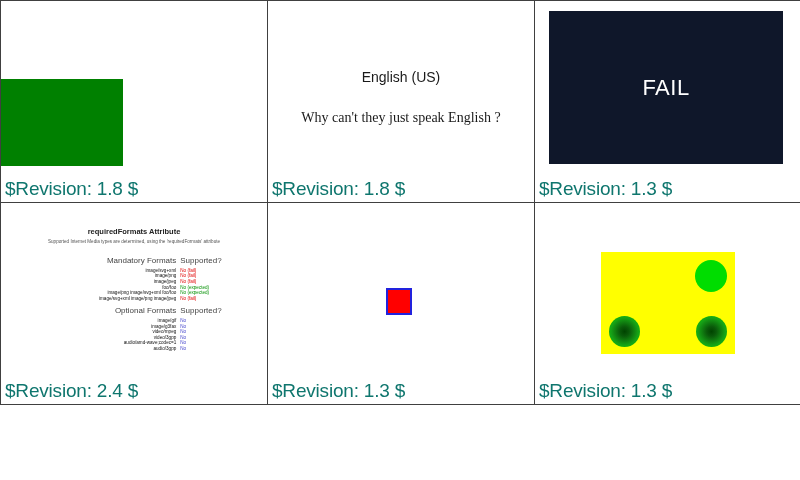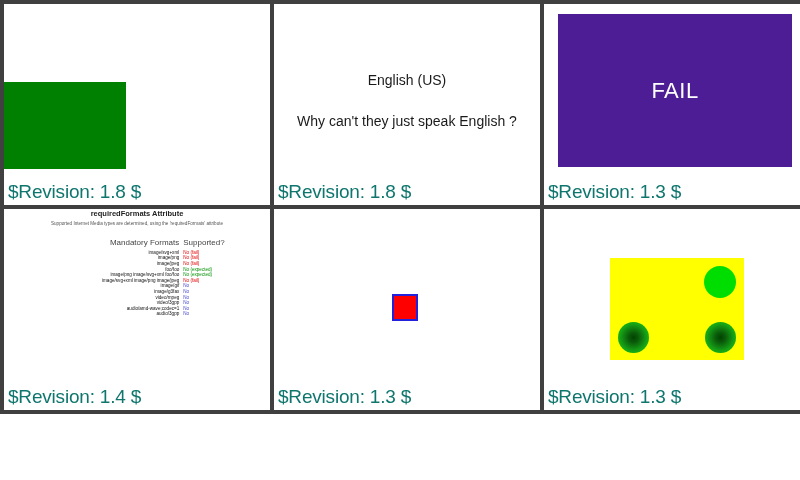--- a/index.html
+++ b/index.html
@@ -19,21 +19,21 @@
     width: 798px;
     margin: 0;
     border-collapse: collapse;
     table-layout: fixed;
   }
 
   .cell {
     width: 266px;
     height: 201px;
     padding: 0;
-    border: 4px solid #404040;
+    border: 1px solid #404040;
     vertical-align: top;
     background: #ffffff;
     position: relative;
   }
 
   .cell-inner {
     position: relative;
     width: 266px;
     height: 201px;
     overflow: hidden;
@@ -71,30 +71,31 @@
     color: #1a1a1a;
   }
   .lang-phrase {
     position: absolute;
     left: 0;
     top: 109px;
     width: 266px;
     text-align: center;
     font-size: 14px;
     color: #1a1a1a;
+    font-family: Liberation Serif, serif;
   }
 
   
   .fail-box {
     position: absolute;
     left: 14px;
     top: 10px;
     width: 234px;
     height: 153px;
-    background: #4c1d95;
+    background: #0f172a;
   }
   .fail-text {
     position: absolute;
     left: 0;
     top: 0;
     width: 234px;
     height: 153px;
     display: flex;
     align-items: center;
     justify-content: center;
@@ -109,21 +110,21 @@
     left: 0;
     top: 0;
     width: 266px;
     color: #333333;
   }
   .rf-title {
     text-align: center;
     font-size: 7.5px;
     font-weight: bold;
     color: #222222;
-    margin-top: 0;
+    margin-top: 24px;
   }
   .rf-sub {
     text-align: center;
     font-size: 4.6px;
     color: #555555;
     margin-top: 3px;
   }
   .rf-table {
     margin-top: 7px;
     width: 266px;
@@ -255,20 +256,24 @@
                     <td class="rf-col-sup sup-expected">No (expected)</td>
                   </tr>
                   <tr>
                     <td class="rf-col-fmt">image/png image/svg+xml foo/foo</td>
                     <td class="rf-col-sup sup-expected">No (expected)</td>
                   </tr>
                   <tr>
                     <td class="rf-col-fmt">image/svg+xml image/png image/jpeg</td>
                     <td class="rf-col-sup sup-fail">No (fail)</td>
                   </tr>
+                  <tr class="rf-head">
+                    <td class="rf-col-fmt">Optional Formats</td>
+                    <td class="rf-col-sup">Supported?</td>
+                  </tr>
                   <tr>
                     <td class="rf-col-fmt">image/gif</td>
                     <td class="rf-col-sup sup-plain">No</td>
                   </tr>
                   <tr>
                     <td class="rf-col-fmt">image/g3fax</td>
                     <td class="rf-col-sup sup-plain">No</td>
                   </tr>
                   <tr>
                     <td class="rf-col-fmt">video/mpeg</td>
@@ -282,21 +287,21 @@
                     <td class="rf-col-fmt">audio/amd-wave;codec=1</td>
                     <td class="rf-col-sup sup-plain">No</td>
                   </tr>
                   <tr>
                     <td class="rf-col-fmt">audio/3gpp</td>
                     <td class="rf-col-sup sup-plain">No</td>
                   </tr>
                 </tbody>
             </table>
           </div>
-          <div class="rev-label">$Revision: 1.4 $</div>
+          <div class="rev-label">$Revision: 2.4 $</div>
         </div>
       </td>
 
       <td class="cell">
         <div class="cell-inner">
           <div class="red-square"></div>
           <div class="rev-label">$Revision: 1.3 $</div>
         </div>
       </td>
 

